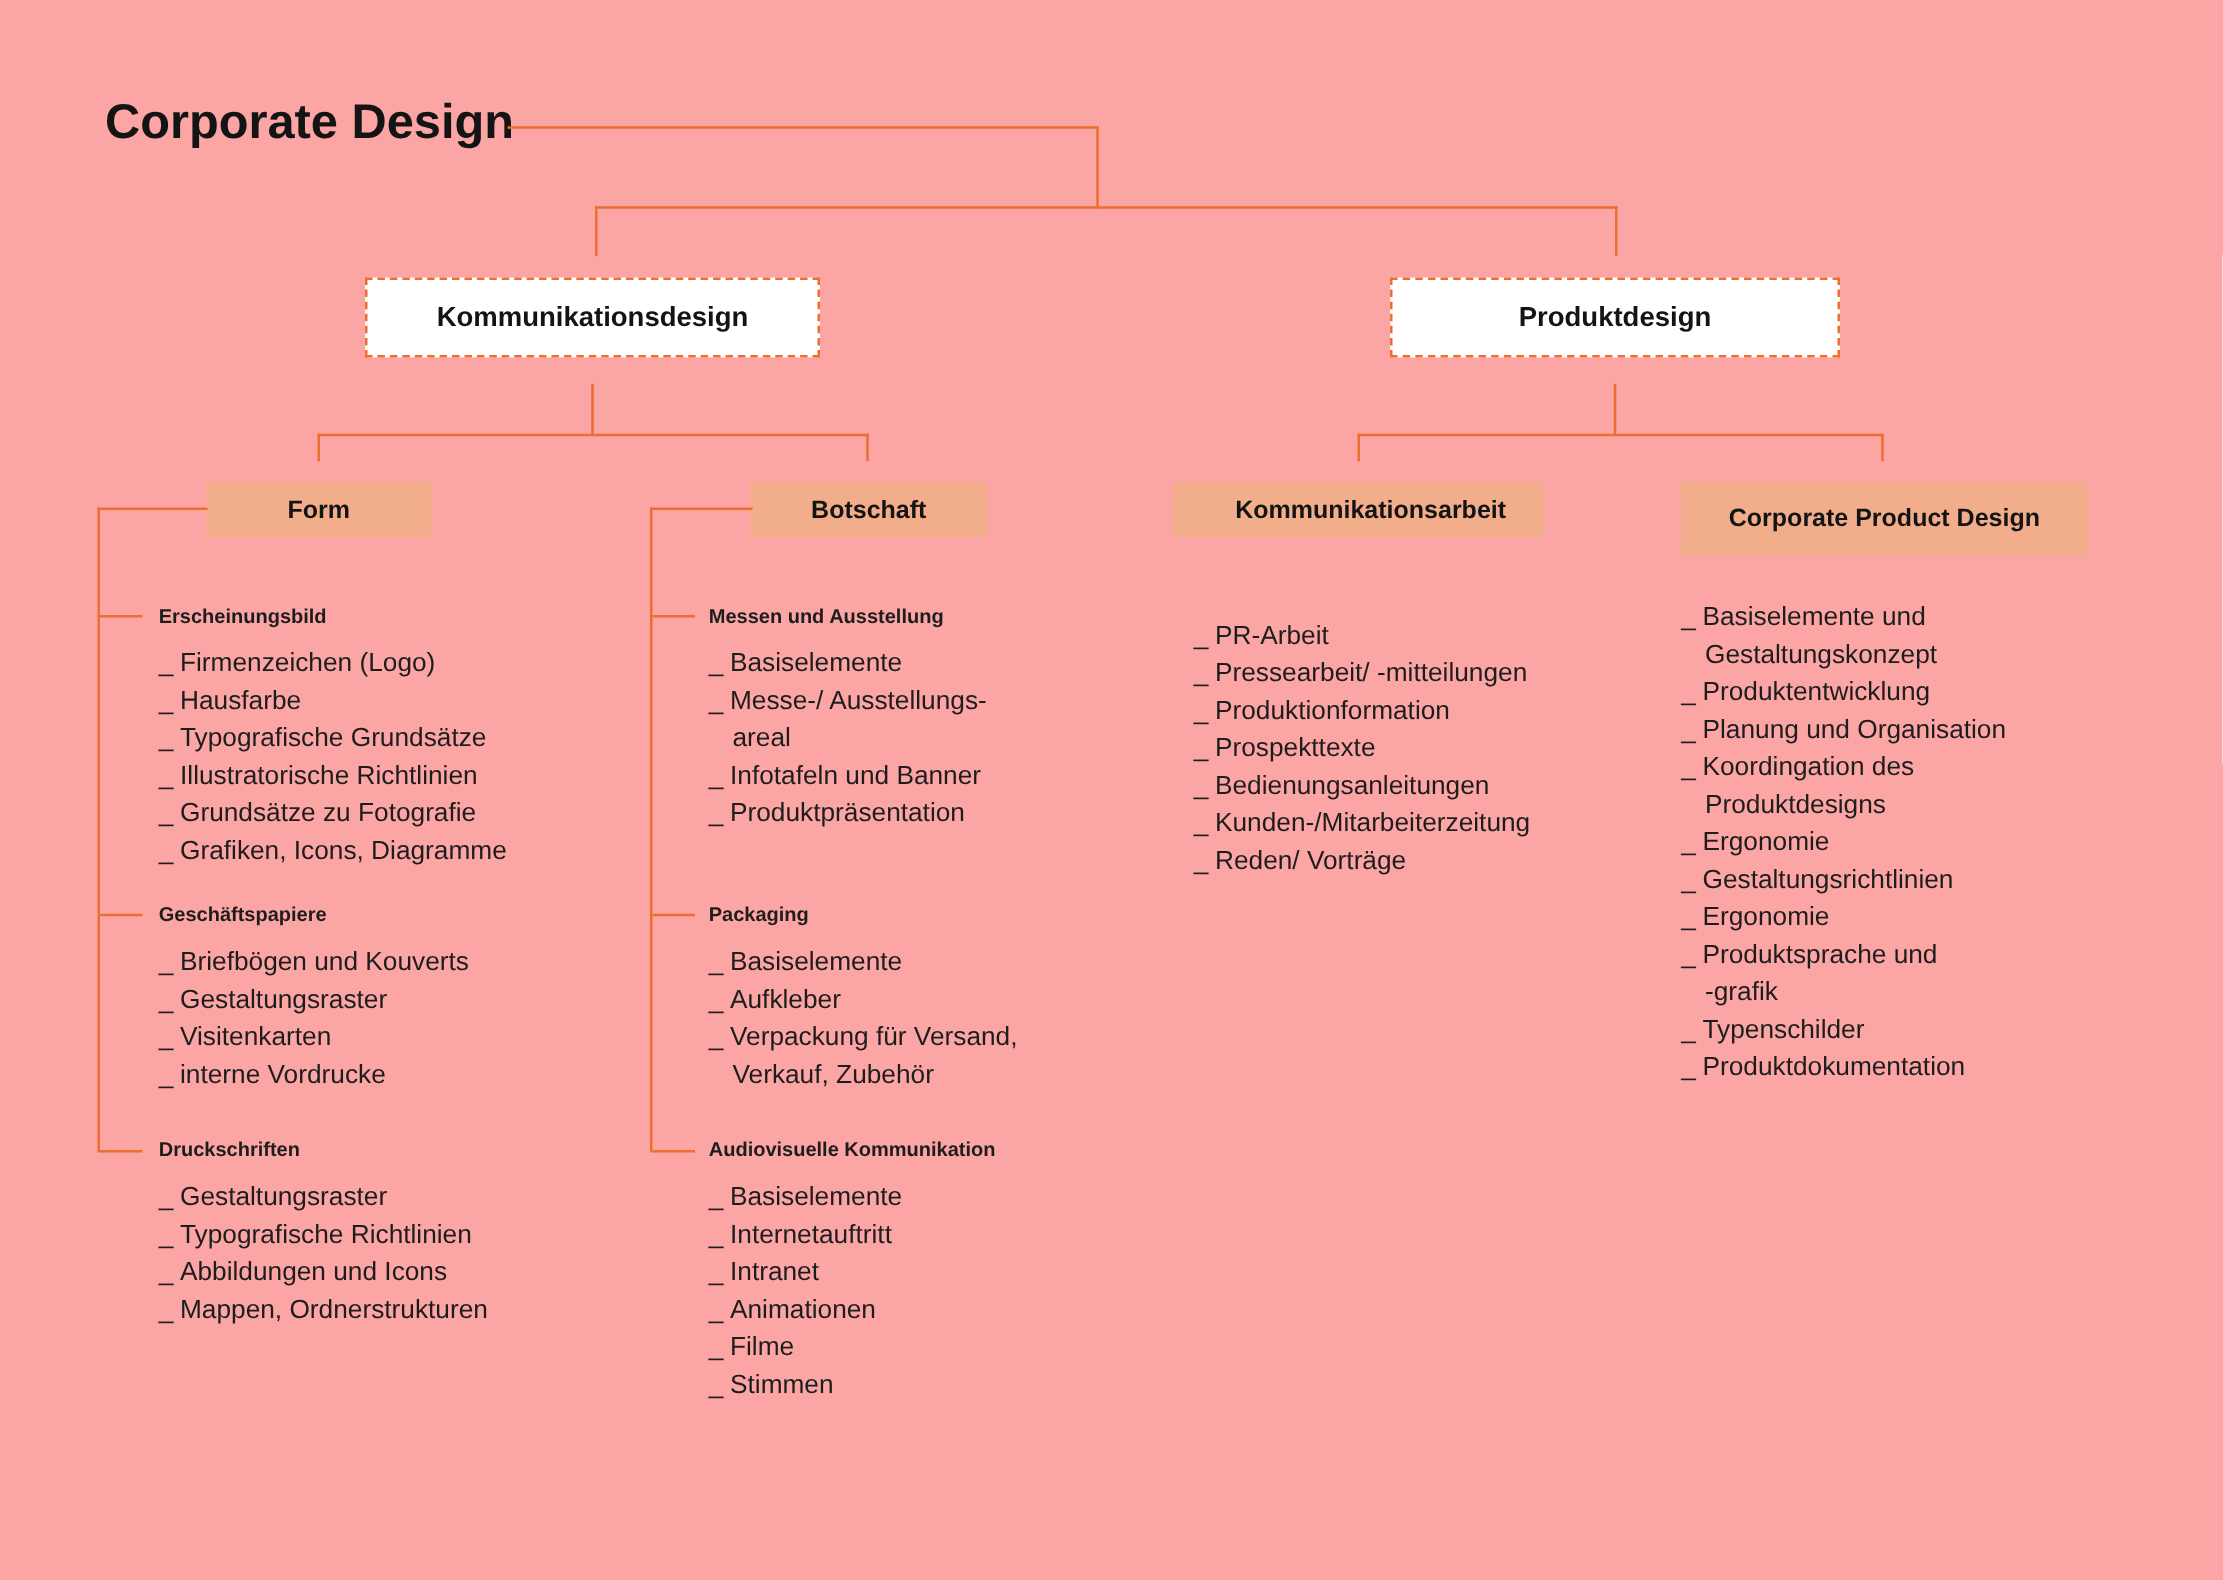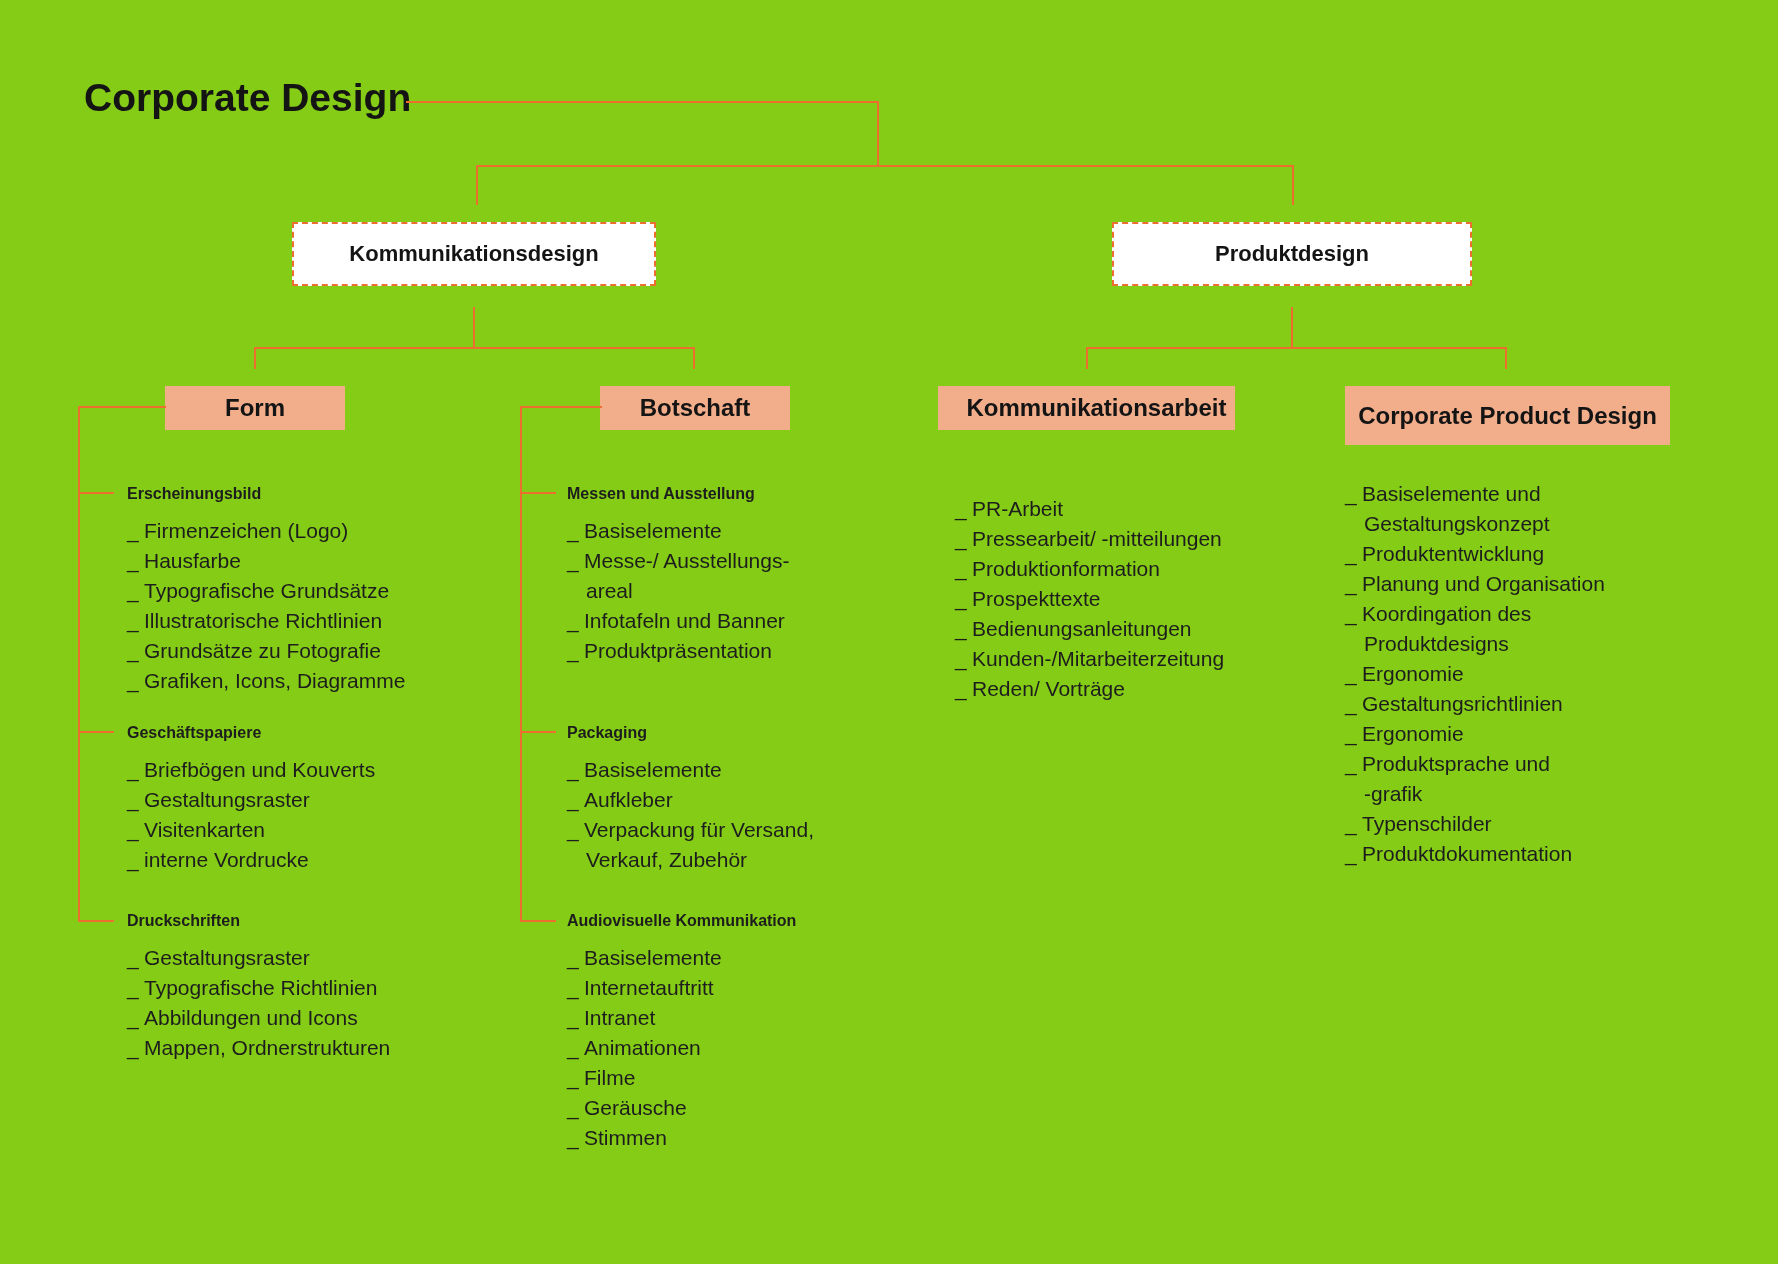--- a/index.html
+++ b/index.html
@@ -1,19 +1,19 @@
 <!DOCTYPE html>
 <html><head>
 <meta charset="utf-8">
 <style>
   html,body{margin:0;padding:0;background:#ffffff;}
   .canvas{
     position:relative;
     width:1778px;height:1264px;
-    background:#84cc16;
+    background:#fca5a5;
     font-family:"Liberation Sans", sans-serif;
     color:#1d1d1d;
     overflow:hidden;
   }
   .diagram-title{
     position:absolute;left:84px;top:76px;
     font-size:39px;font-weight:700;letter-spacing:0;
     color:#141414;white-space:nowrap;
   }
   .line{position:absolute;background:#ec6f30;}
@@ -22,21 +22,21 @@
     border:2.5px dashed #ec6f30;
     background:#ffffff;
     display:flex;align-items:center;justify-content:center;
     font-size:22px;font-weight:700;color:#141414;
     box-sizing:border-box;white-space:nowrap;
   }
   .header-box{
     position:absolute;
     background:#f2ae8b;
     display:flex;align-items:center;justify-content:center;
-    font-size:24px;font-weight:700;color:#141414;
+    font-size:20px;font-weight:700;color:#141414;
     box-sizing:border-box;white-space:nowrap;
   }
   .section{position:absolute;white-space:nowrap;}
   .sec-title{
     font-size:16px;font-weight:700;line-height:30px;height:30px;color:#1d1d1d;
   }
   .items{margin-top:7px;}
   .item-line{
     font-size:21px;font-weight:400;line-height:30px;height:30px;color:#1d1d1d;
   }
@@ -144,21 +144,20 @@
         </div>
       </div>
       <div class="section" style="left: 567px; top: 906px;">
         <div class="sec-title">Audiovisuelle Kommunikation</div>
         <div class="items">
           <div class="item-line"><span class="bullet">_</span><span>Basiselemente</span></div>
           <div class="item-line"><span class="bullet">_</span><span>Internetauftritt</span></div>
           <div class="item-line"><span class="bullet">_</span><span>Intranet</span></div>
           <div class="item-line"><span class="bullet">_</span><span>Animationen</span></div>
           <div class="item-line"><span class="bullet">_</span><span>Filme</span></div>
-          <div class="item-line"><span class="bullet">_</span><span>Geräusche</span></div>
           <div class="item-line"><span class="bullet">_</span><span>Stimmen</span></div>
         </div>
       </div>
       <div class="section" style="left: 955px; top: 479px;">
         <div class="items" style="margin-top: 15px;">
           <div class="item-line"><span class="bullet">_</span><span>PR-Arbeit</span></div>
           <div class="item-line"><span class="bullet">_</span><span>Pressearbeit/ -mitteilungen</span></div>
           <div class="item-line"><span class="bullet">_</span><span>Produktionformation</span></div>
           <div class="item-line"><span class="bullet">_</span><span>Prospekttexte</span></div>
           <div class="item-line"><span class="bullet">_</span><span>Bedienungsanleitungen</span></div>

